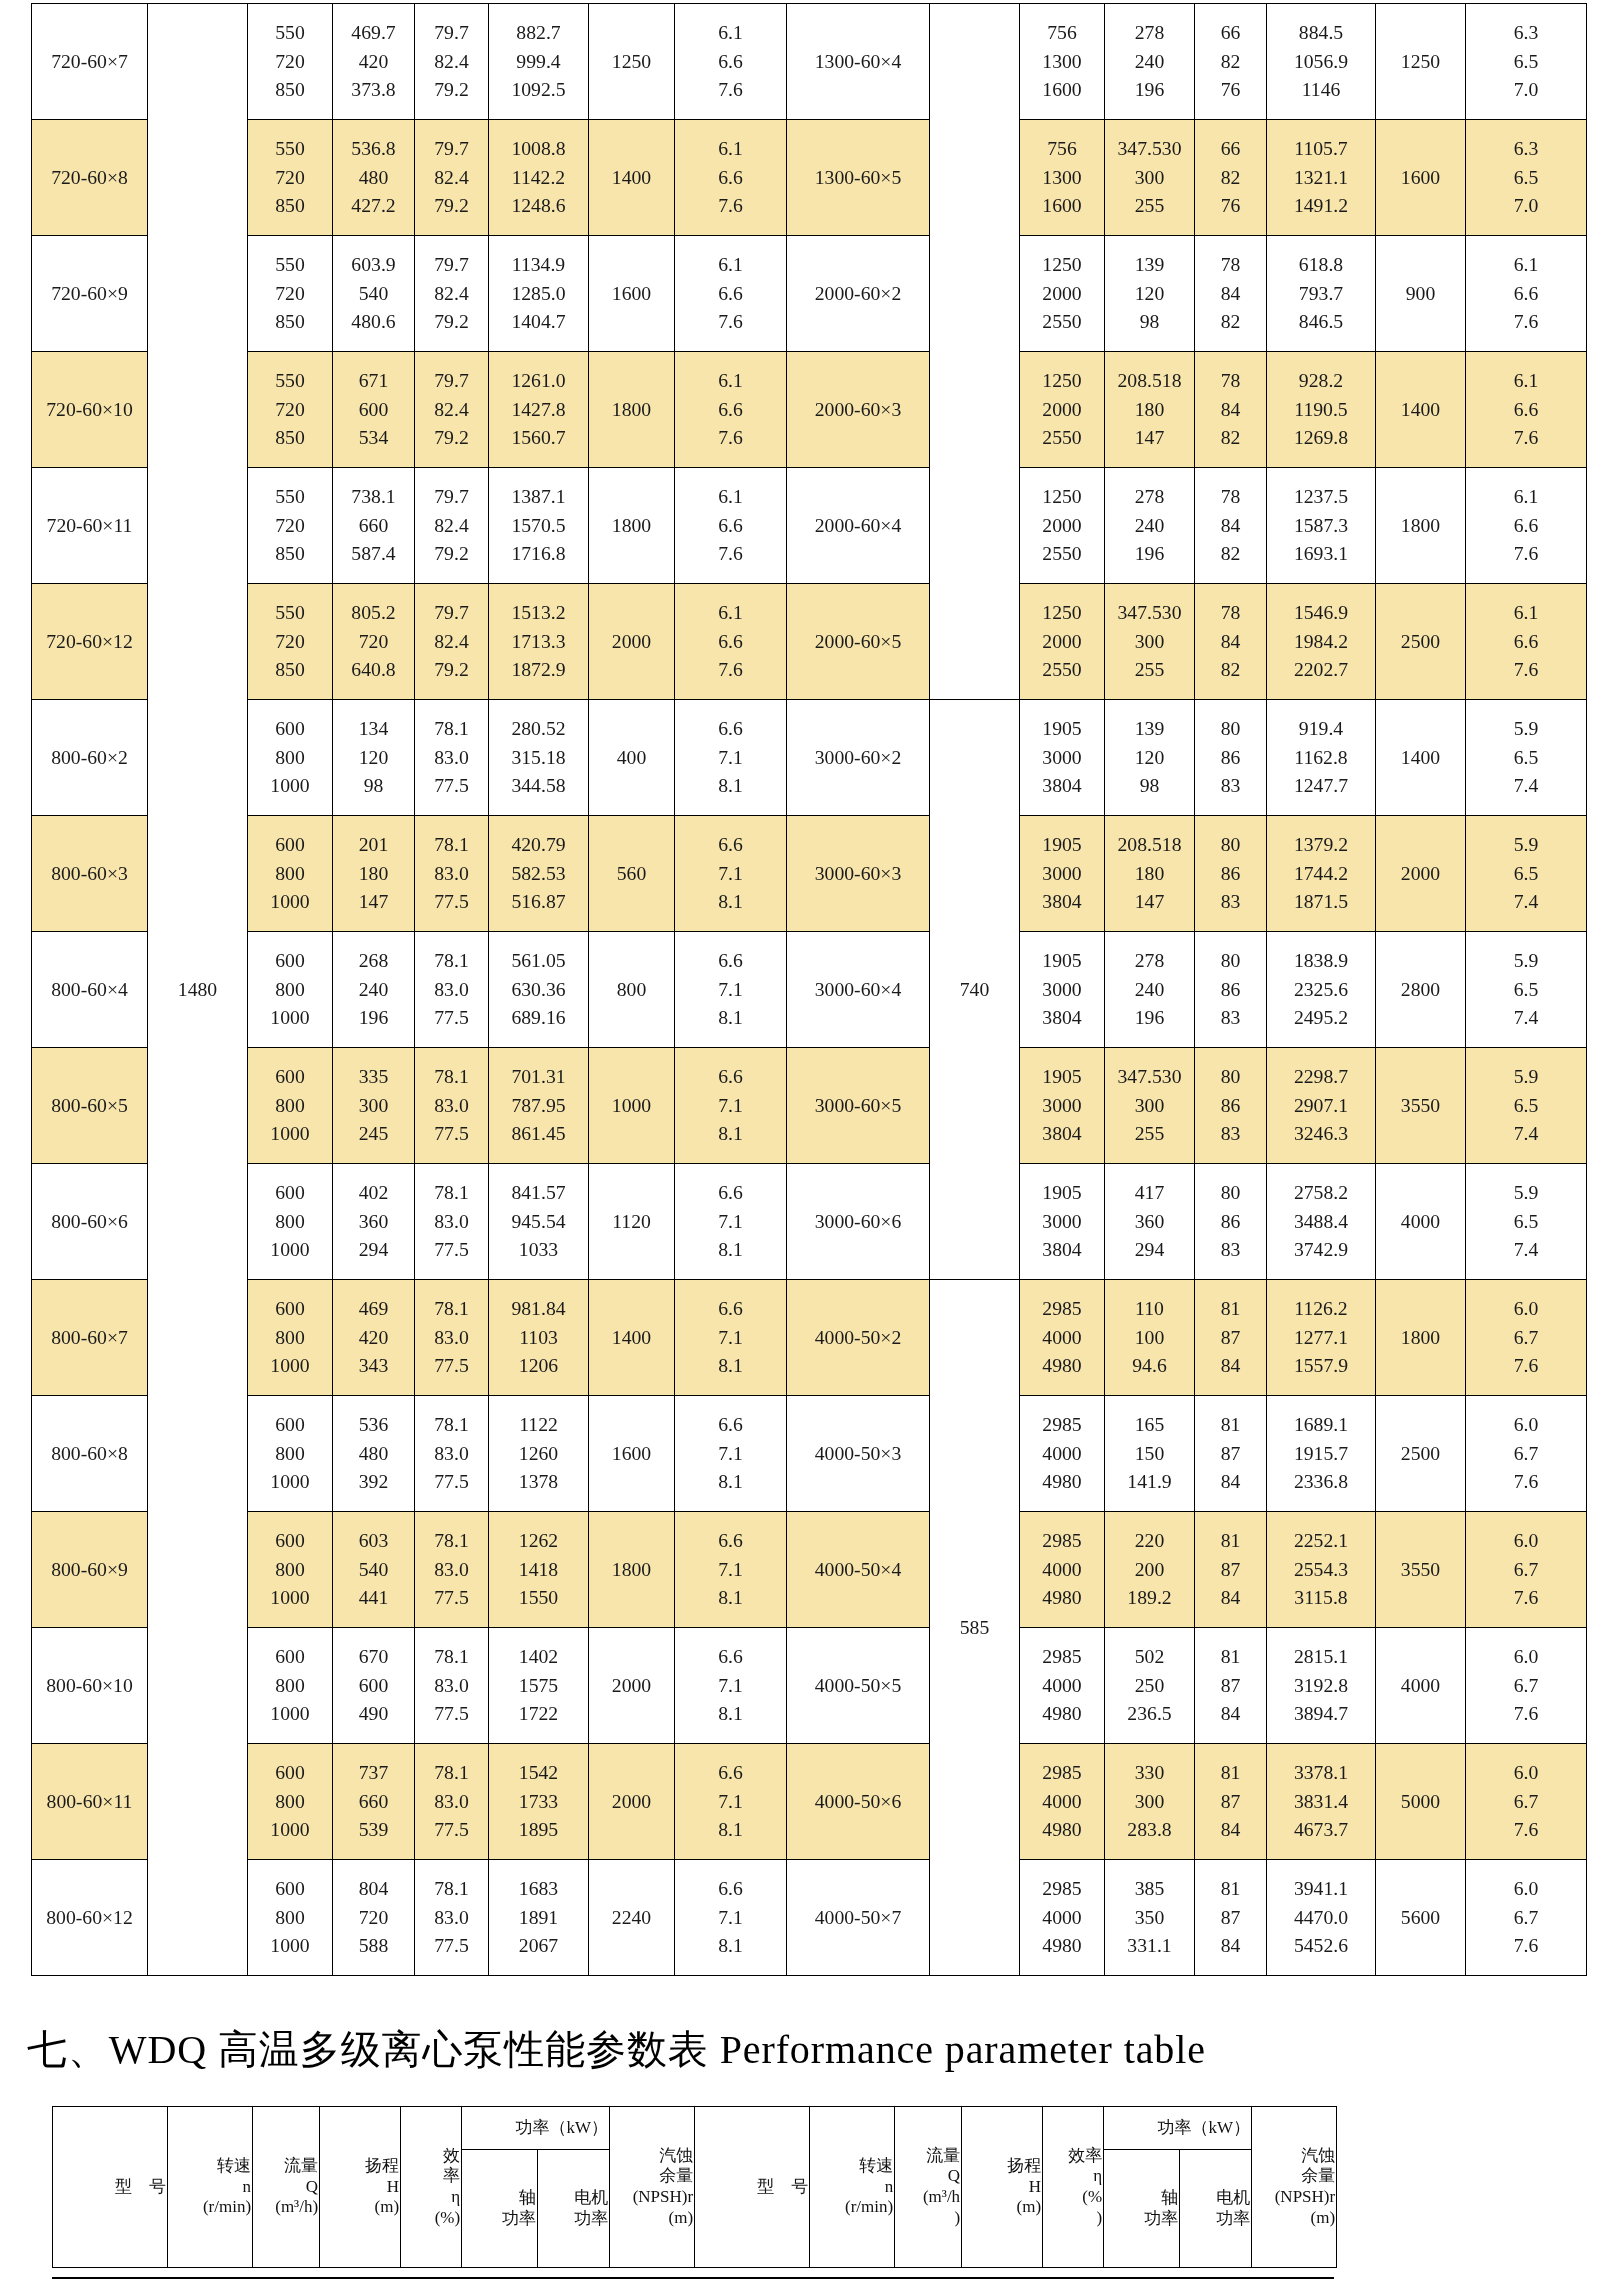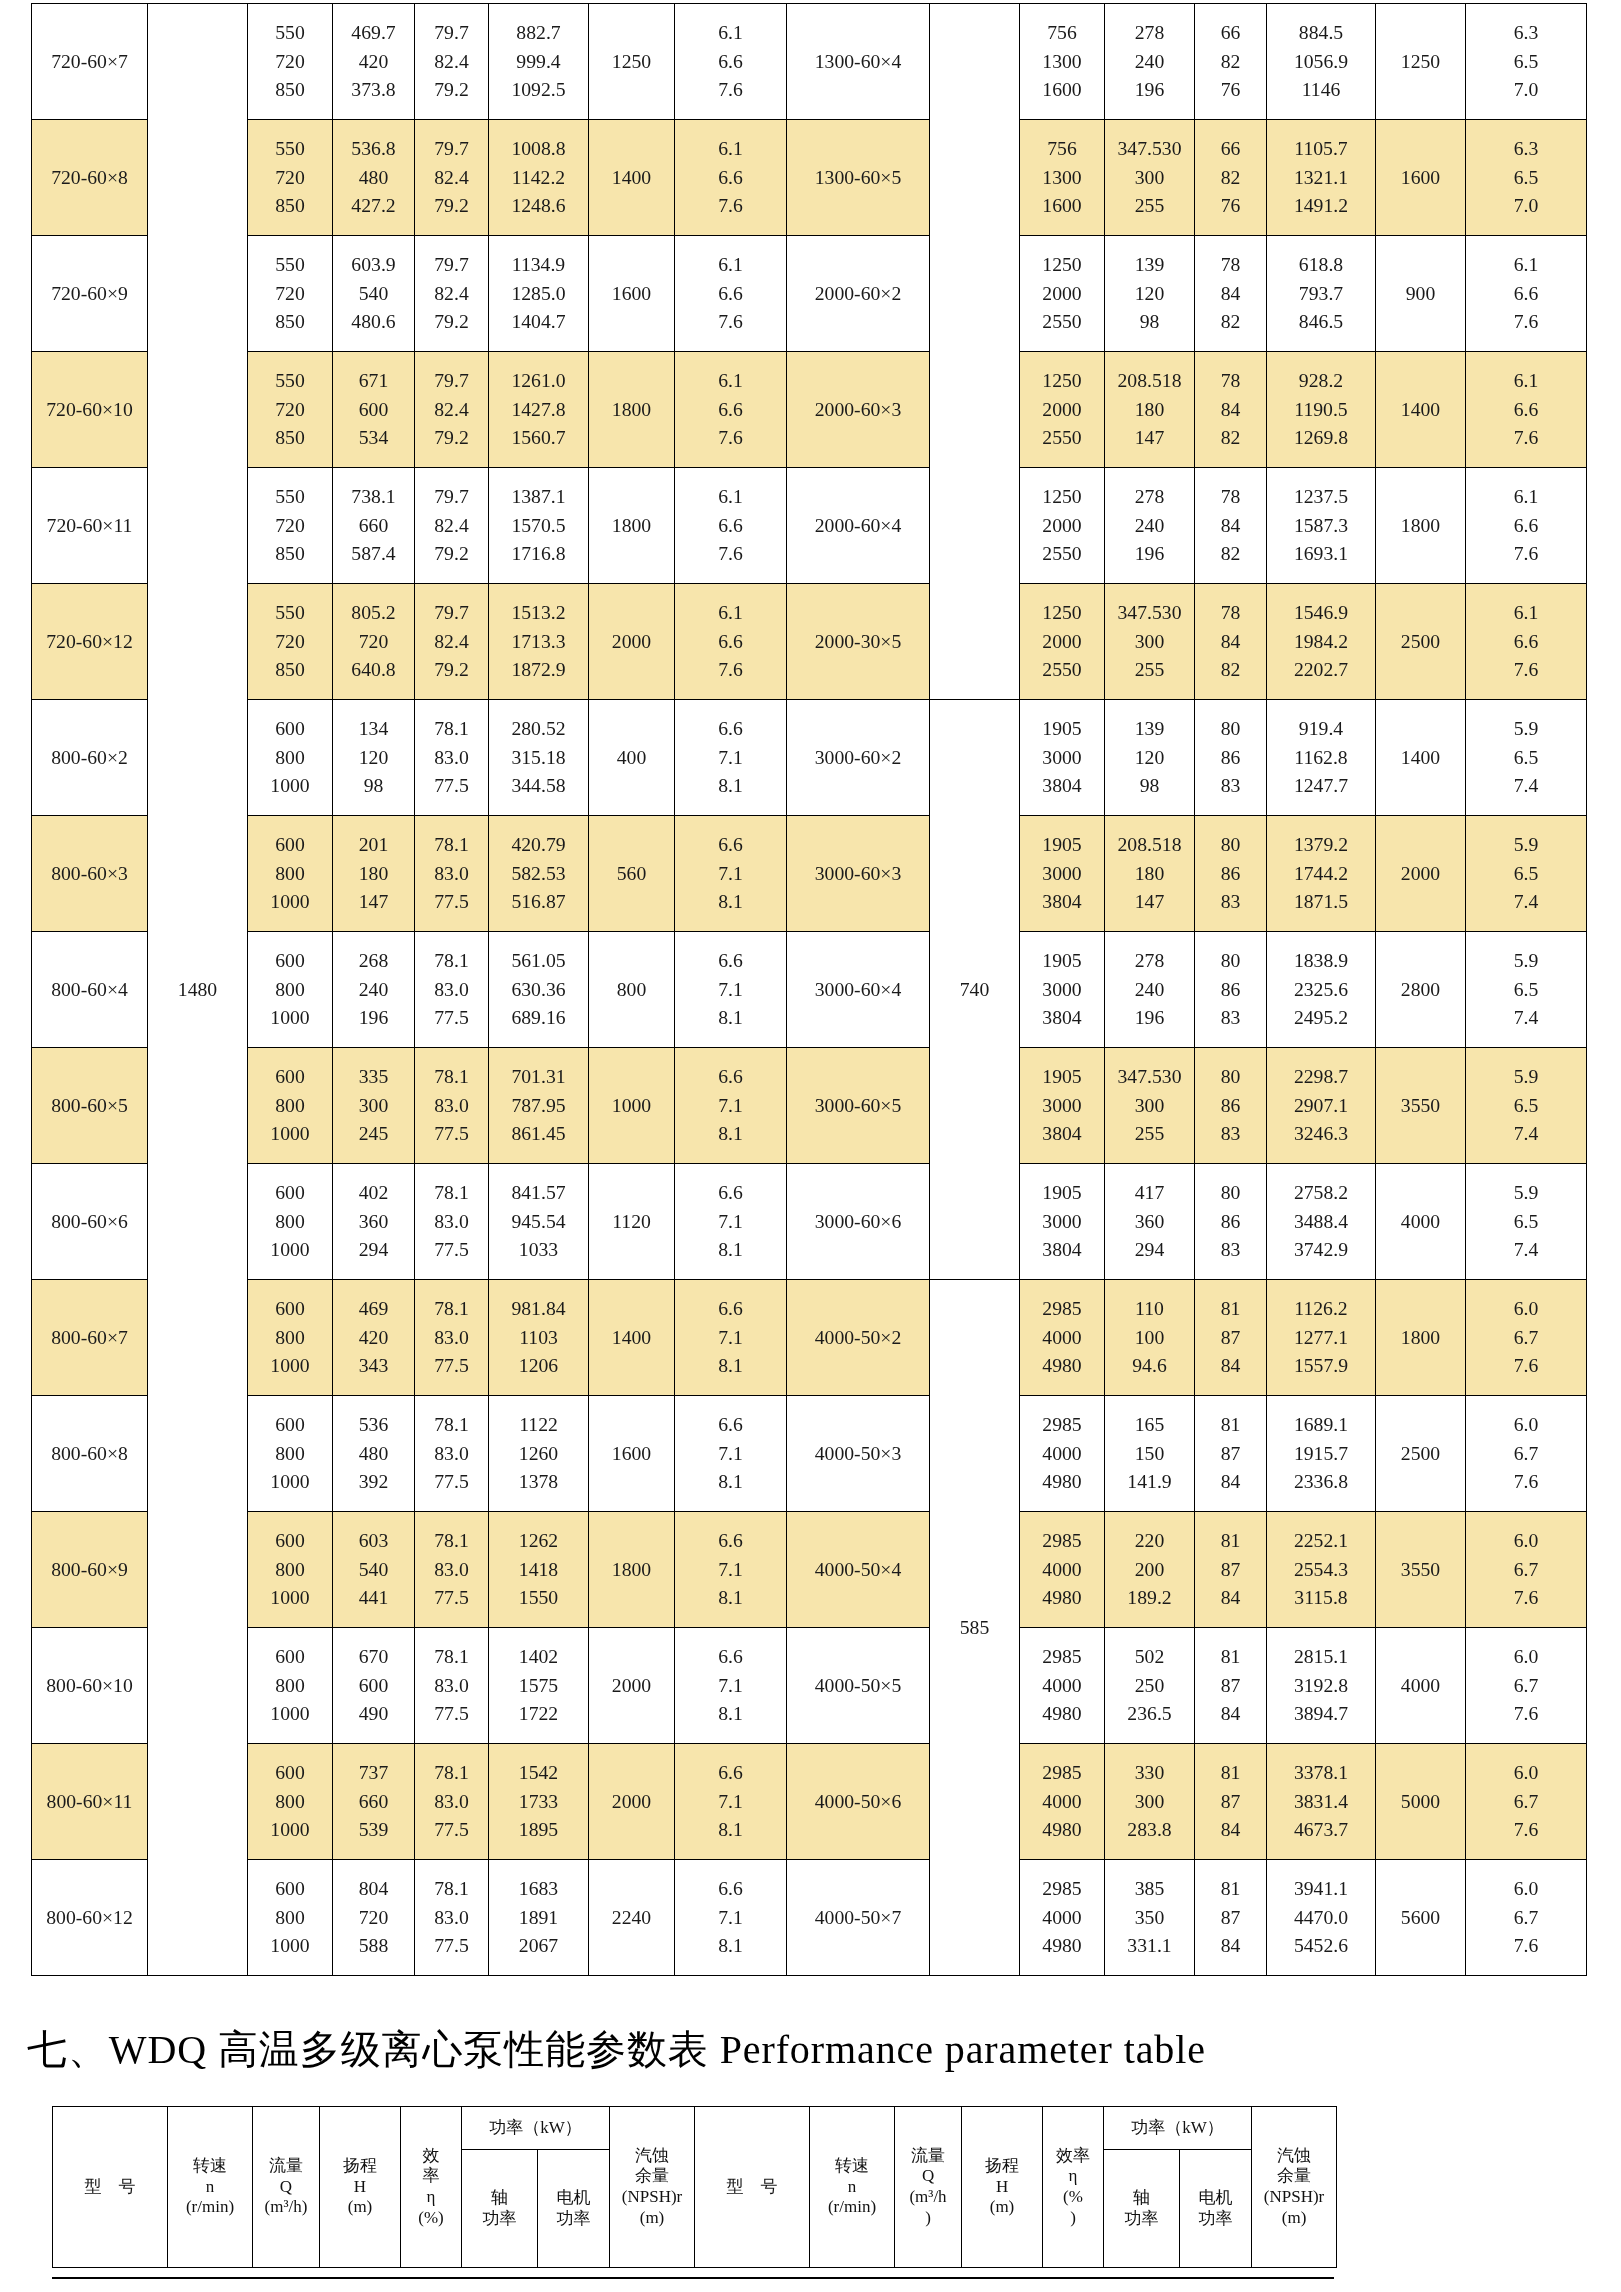--- a/index.html
+++ b/index.html
@@ -30,21 +30,21 @@
     position: absolute; left: 27px; top: 2022px;
     font-size: 40px; font-weight: normal; color: #000;
     letter-spacing: 0.9px; white-space: nowrap;
     font-family: "Liberation Serif", "DejaVu Serif", serif;
   }
 
   
   .hdr { position: absolute; left: 52px; top: 2106px; width: 1282px; }
   .hdr td {
     border: 1.8px solid #000;
-    text-align: center; vertical-align: middle;
+    text-align: right; vertical-align: middle;
     font-size: 17px; line-height: 1.22;
     white-space: pre-line; padding: 0.9px; color: #111;
   }
   .hdr tr.top { height: 43px; }
   .hdr tr.bot { height: 118px; }
 
   .underline2 { position: absolute; left: 52px; top: 2277px; width: 1282px; height: 1.8px; background: #000; }
 </style>
 </head>
 <body>
@@ -264,21 +264,21 @@
           <td class="hl">79.7
 82.4
 79.2</td>
           <td class="hl">1513.2
 1713.3
 1872.9</td>
           <td class="hl">2000</td>
           <td class="hl">6.1
 6.6
 7.6</td>
-          <td class="hl">2000-30×5</td>
+          <td class="hl">2000-60×5</td>
           <td class="hl">1250
 2000
 2550</td>
           <td class="hl">347.530
 300
 255</td>
           <td class="hl">78
 84
 82</td>
           <td class="hl">1546.9

